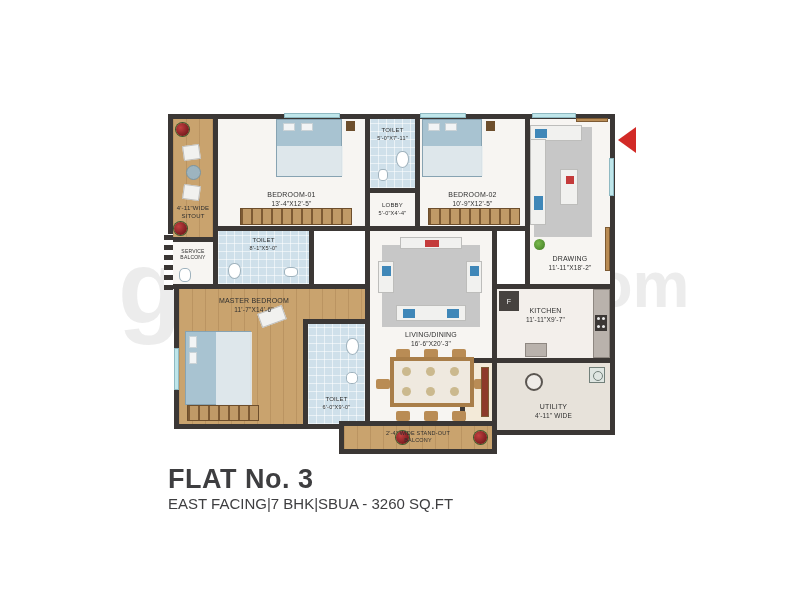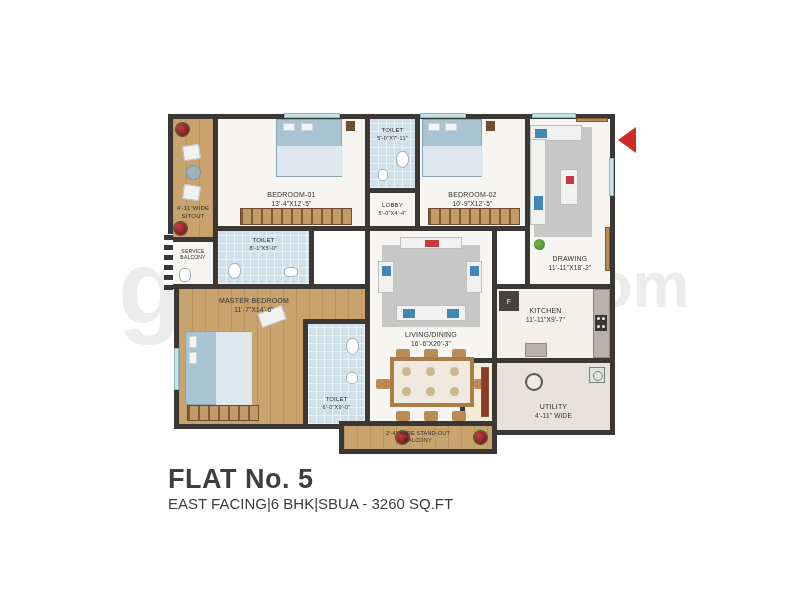--- a/index.html
+++ b/index.html
@@ -269,23 +269,23 @@
     <div class="window" style="left:120px;top:7px;width:56px;height:5px;"></div>
     <div class="window" style="left:256px;top:7px;width:46px;height:5px;"></div>
     <div class="window" style="left:368px;top:7px;width:44px;height:5px;"></div>
     <div class="window" style="left:445px;top:52px;width:5px;height:38px;"></div>
     <div class="window" style="left:10px;top:242px;width:5px;height:42px;"></div>
   </div>
 
   <div class="compass-arrow"></div>
 
   <div class="titleblock">
-    <div class="flat-title">FLAT No. 5</div>
+    <div class="flat-title">FLAT No. 3</div>
     <div class="flat-sub">
       <span>EAST FACING</span>
       <span class="sep">|</span>
-      <span>6 BHK</span>
+      <span>7 BHK</span>
       <span class="sep">|</span>
       <span>SBUA - 3260 SQ.FT</span>
     </div>
   </div>
 
 </div>
 
 </body></html>

